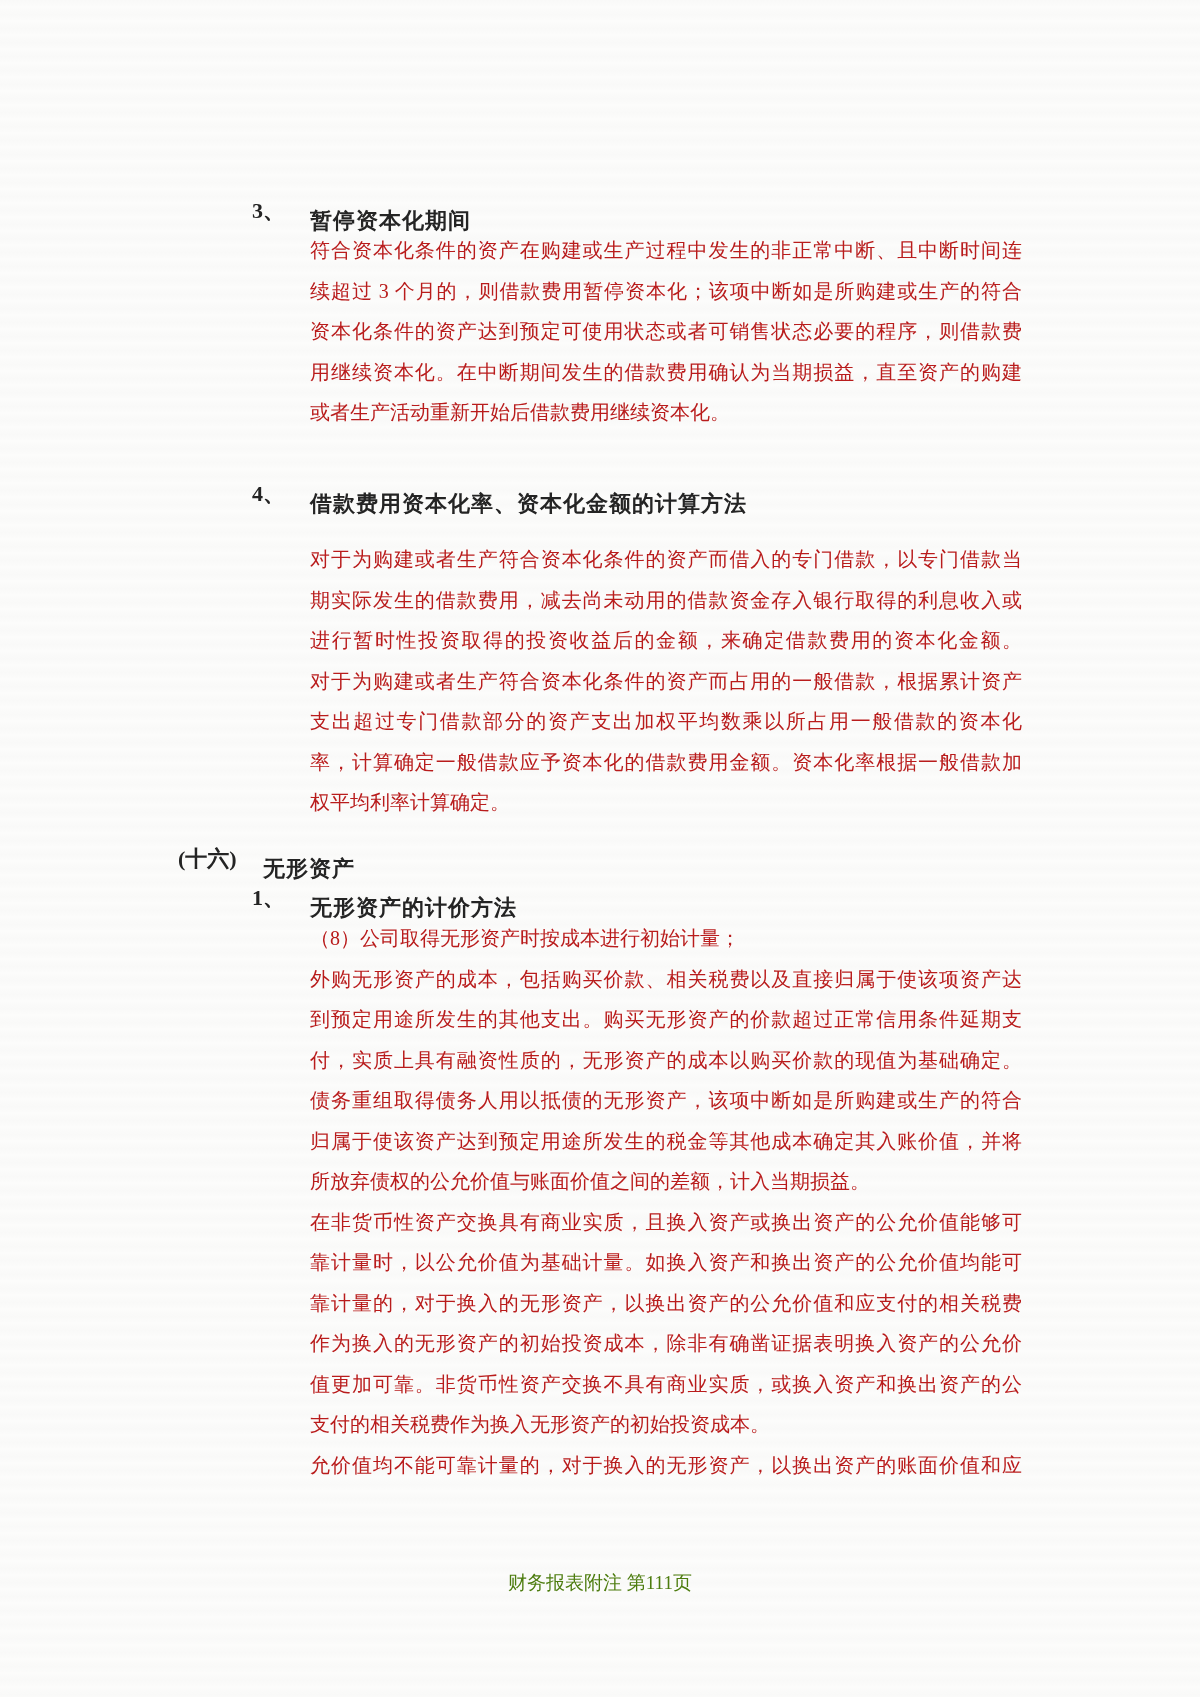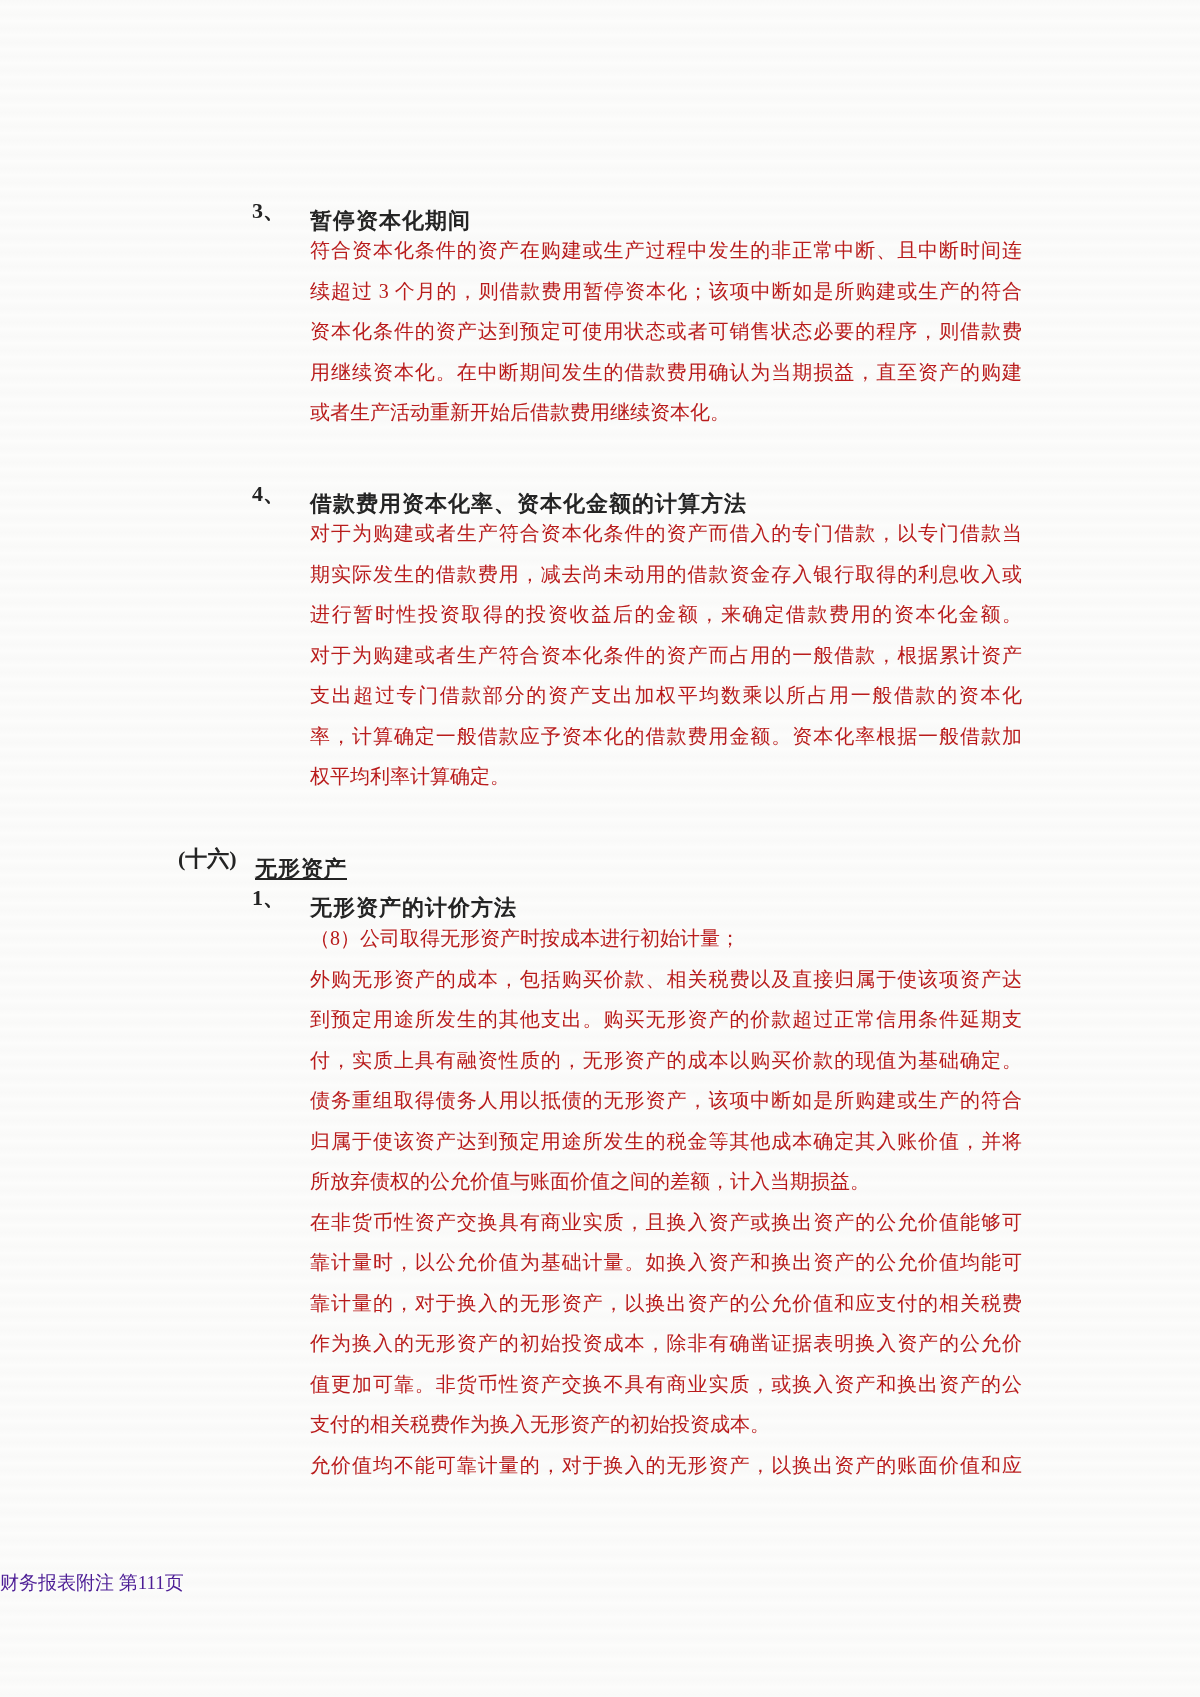--- a/index.html
+++ b/index.html
@@ -36,21 +36,21 @@
     right: 0;
     height: 41px;
     line-height: 41px;
     font-weight: bold;
     font-size: 22px;
     color: #242424;
   }
   .heading .num  { position: absolute; }
   .heading .ttl  { position: absolute; letter-spacing: 1px; margin-top: 10px; }
   .lvl1 .num { left: 178px; }
-  .lvl1 .ttl { left: 255px; text-decoration: underline; }
+  .lvl1 .ttl { left: 263px; }
   .lvl2 .num { left: 252px; }
   .lvl2 .ttl { left: 310px; }
   .block {
     position: absolute;
     left: 310px;
     width: 712px;
   }
   .line {
     height: 40.5px;
     line-height: 40.5px;
@@ -62,22 +62,23 @@
   }
   .line.f { text-align-last: justify; }
   .line.s { text-align-last: left; }
   .footer {
     position: absolute;
     top: 1563px;
     left: 0;
     right: 0;
     height: 40px;
     line-height: 40px;
+    text-align: center;
     font-size: 19px;
-    color: #4c1d95;
+    color: #4d7c0f;
   }
 </style>
 </head>
 <body>
 
 <div class="page">
 
   <div class="heading lvl2" style="top:190px">
     <span class="num">3、</span>
     <span class="ttl">暂停资本化期间</span>
@@ -87,21 +88,21 @@
     <div class="line f">续超过 3 个月的，则借款费用暂停资本化；该项中断如是所购建或生产的符合</div>
     <div class="line f">资本化条件的资产达到预定可使用状态或者可销售状态必要的程序，则借款费</div>
     <div class="line f">用继续资本化。在中断期间发生的借款费用确认为当期损益，直至资产的购建</div>
     <div class="line s">或者生产活动重新开始后借款费用继续资本化。</div>
   </div>
 
   <div class="heading lvl2" style="top:473px">
     <span class="num">4、</span>
     <span class="ttl">借款费用资本化率、资本化金额的计算方法</span>
   </div>
-  <div class="block" style="top:513px">
+  <div class="block" style="top:539px">
     <div class="line f">对于为购建或者生产符合资本化条件的资产而借入的专门借款，以专门借款当</div>
     <div class="line f">期实际发生的借款费用，减去尚未动用的借款资金存入银行取得的利息收入或</div>
     <div class="line f">进行暂时性投资取得的投资收益后的金额，来确定借款费用的资本化金额。</div>
     <div class="line f">对于为购建或者生产符合资本化条件的资产而占用的一般借款，根据累计资产</div>
     <div class="line f">支出超过专门借款部分的资产支出加权平均数乘以所占用一般借款的资本化</div>
     <div class="line f">率，计算确定一般借款应予资本化的借款费用金额。资本化率根据一般借款加</div>
     <div class="line s">权平均利率计算确定。</div>
   </div>
 
   <div class="heading lvl1" style="top:838px">

